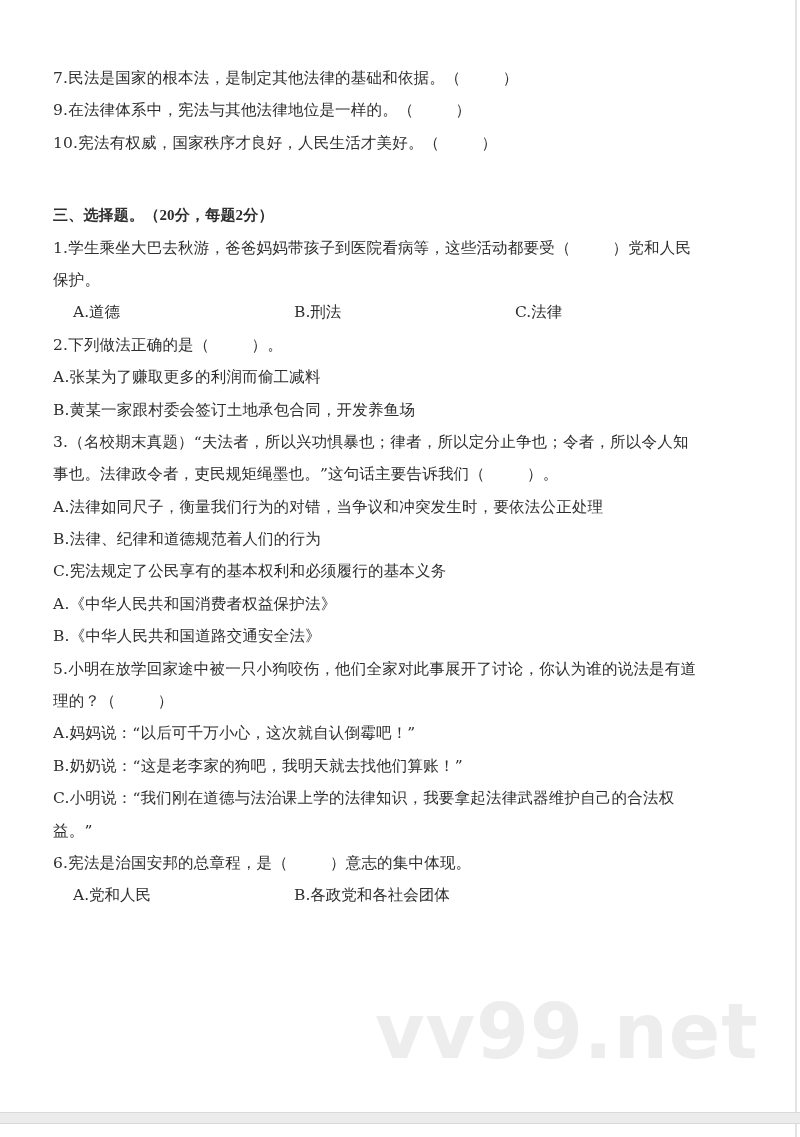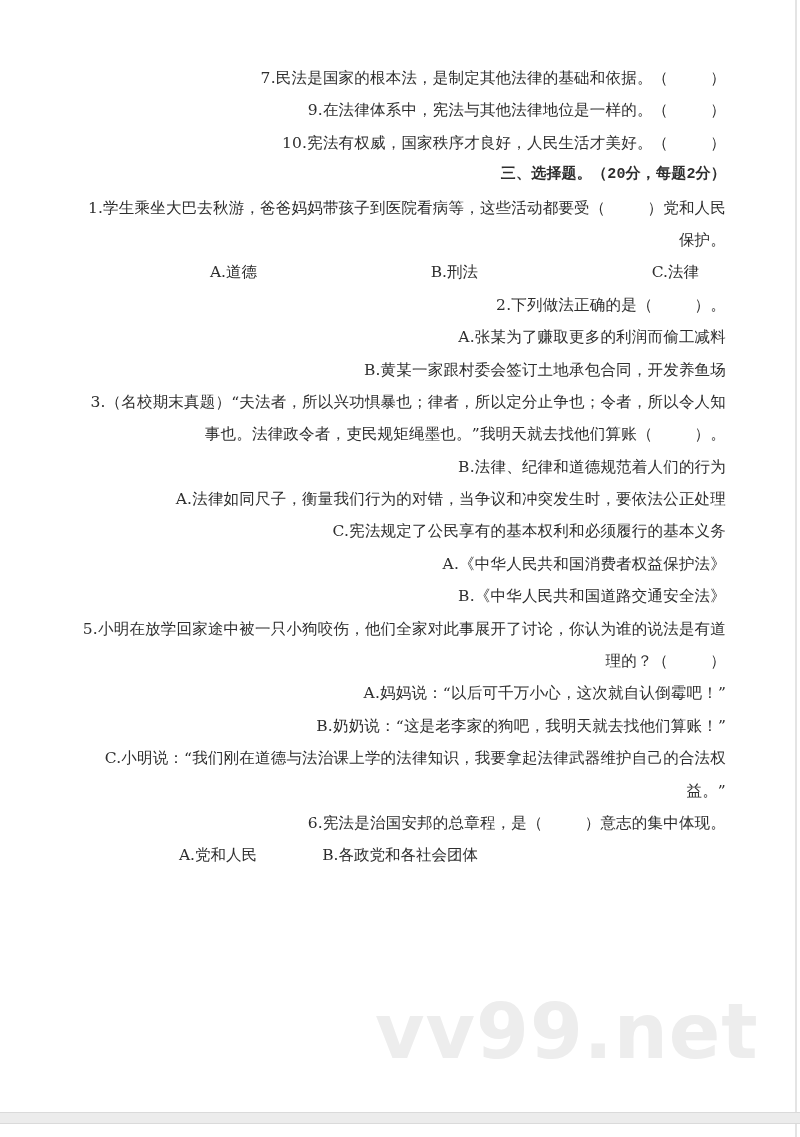--- a/index.html
+++ b/index.html
@@ -41,43 +41,44 @@
       left: 0;
       top: 1124px;
       width: 797px;
       height: 13px;
       background: #ffffff;
       border-right: 2px solid #e4e4e4;
       box-sizing: border-box;
     }
     .content {
       position: absolute;
-      left: 36px;
+      left: 53px;
       top: 62px;
       width: 690px;
-      text-align: right;
     }
     .line {
       font-size: 15.5px;
       line-height: 32.4px;
       height: 32.4px;
       white-space: nowrap;
       letter-spacing: 0.2px;
     }
     .heading {
-      font-family: Liberation Mono, monospace;
+      font-family: Liberation Serif, serif;
       font-weight: bold;
       font-size: 15px;
+      margin-top: 40px;
     }
     .options-row {
       display: flex;
       font-size: 15.5px;
       line-height: 32.4px;
       height: 32.4px;
       white-space: nowrap;
+      margin-left: 20px;
     }
     .options-row .opt {
       width: 221px;
       flex: none;
     }
     .blank {
       display: inline-block;
       width: 42px;
     }
     .watermark {
@@ -128,24 +129,24 @@
   </div>
 
   <div class="line">
     <span>2.下列做法正确的是（</span><span class="blank"></span><span>）。</span>
   </div>
   <div class="line">A.张某为了赚取更多的利润而偷工减料</div>
   <div class="line">B.黄某一家跟村委会签订土地承包合同，开发养鱼场</div>
 
   <div class="line">3.（名校期末真题）“夫法者，所以兴功惧暴也；律者，所以定分止争也；令者，所以令人知</div>
   <div class="line">
-    <span>事也。法律政令者，吏民规矩绳墨也。”我明天就去找他们算账（</span><span class="blank"></span><span>）。</span>
+    <span>事也。法律政令者，吏民规矩绳墨也。”这句话主要告诉我们（</span><span class="blank"></span><span>）。</span>
   </div>
+  <div class="line">A.法律如同尺子，衡量我们行为的对错，当争议和冲突发生时，要依法公正处理</div>
   <div class="line">B.法律、纪律和道德规范着人们的行为</div>
-  <div class="line">A.法律如同尺子，衡量我们行为的对错，当争议和冲突发生时，要依法公正处理</div>
   <div class="line">C.宪法规定了公民享有的基本权利和必须履行的基本义务</div>
 
   <div class="line">A.《中华人民共和国消费者权益保护法》</div>
   <div class="line">B.《中华人民共和国道路交通安全法》</div>
 
   <div class="line">5.小明在放学回家途中被一只小狗咬伤，他们全家对此事展开了讨论，你认为谁的说法是有道</div>
   <div class="line">
     <span>理的？（</span><span class="blank"></span><span>）</span>
   </div>
   <div class="line">A.妈妈说：“以后可千万小心，这次就自认倒霉吧！”</div>

